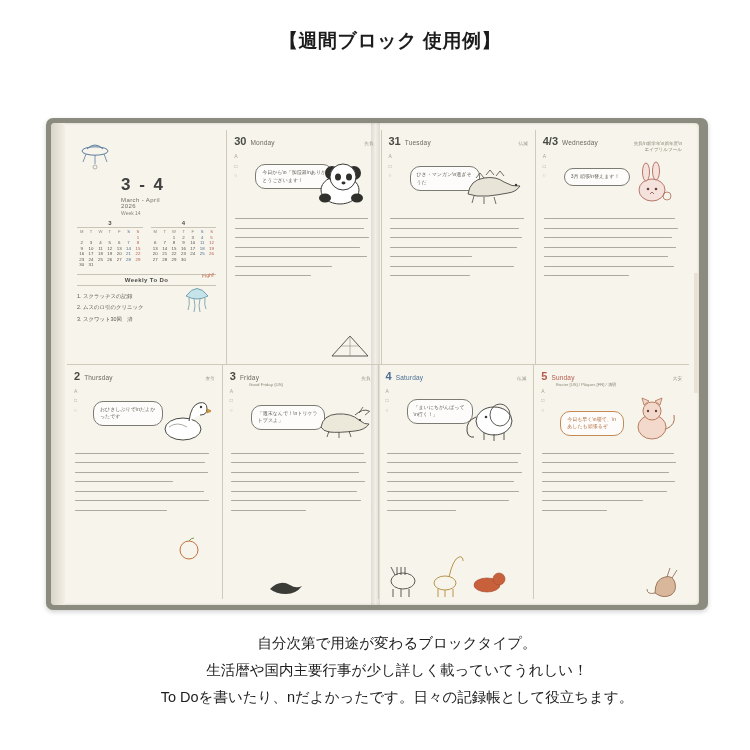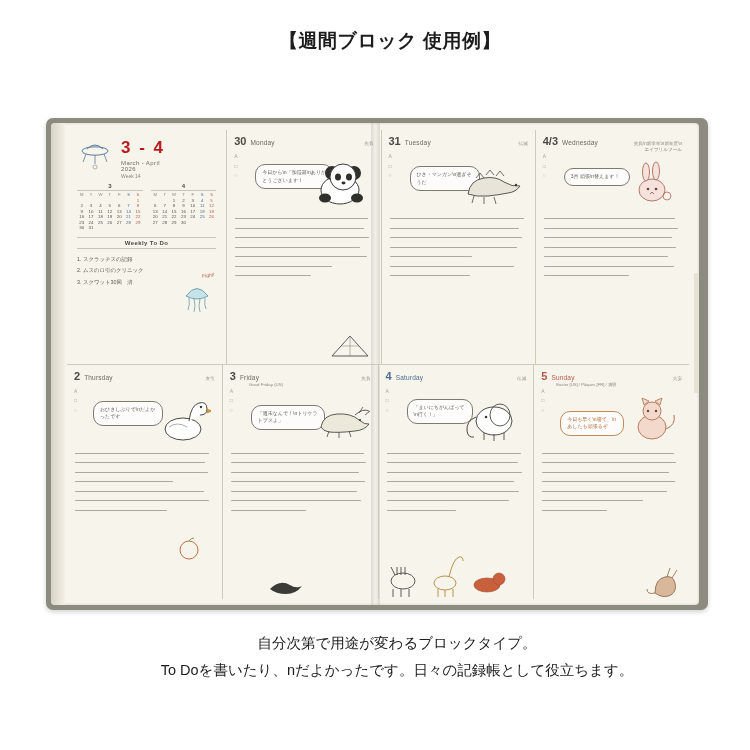--- a/index.html
+++ b/index.html
@@ -193,21 +193,22 @@
   }
 
   
   .calcell {
     padding: 8px 10px;
   }
   .cal-title {
     font-size: 17px;
     font-weight: bold;
     letter-spacing: 2px;
-    color: #b91c1c;
+    color: #404040;
+    margin-top: 37px;
   }
   .cal-sub {
     font-size: 6px;
     color: #6f6c64;
     margin-top: 2px;
     letter-spacing: 0.4px;
   }
   .cal-year {
     font-size: 6px;
     color: #6f6c64;
@@ -689,15 +690,16 @@
               <path d="M10 30 q-8 2 -8 -4" fill="none" stroke="#8a6346" stroke-width="0.8"></path>
             </svg>
           </div>
         </div>
       </div>
     </div>
   </div>
 
   <div class="caption">
     <div>自分次第で用途が変わるブロックタイプ。</div>
+    <div>生活暦や国内主要行事が少し詳しく載っていてうれしい！</div>
     <div>To Doを書いたり、nだよかったです。日々の記録帳として役立ちます。</div>
   </div>
 </div>
 
 </body></html>

